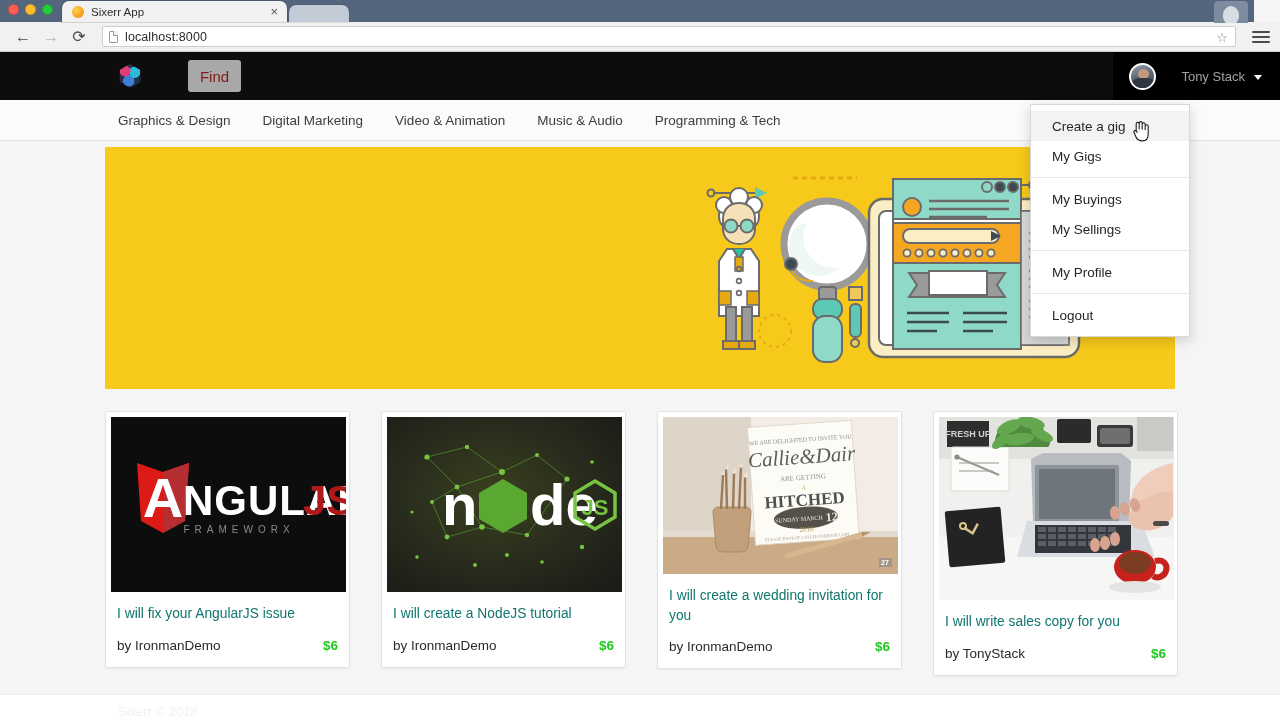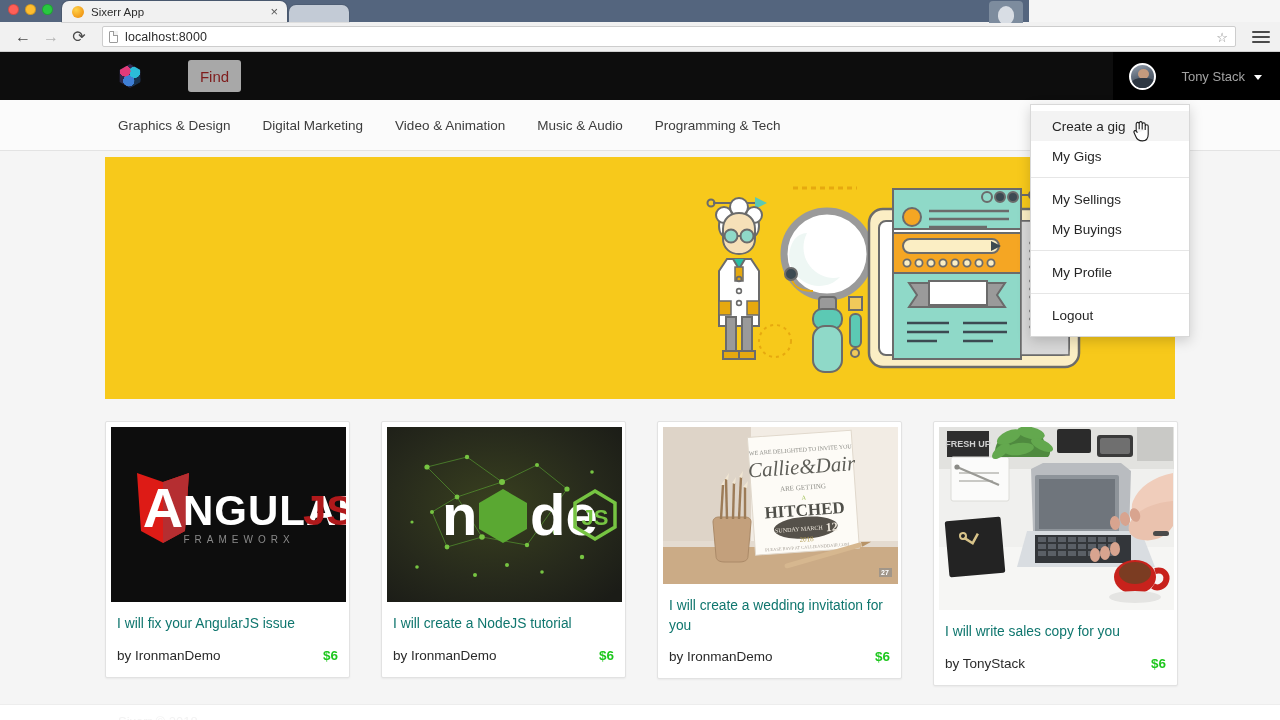--- a/index.html
+++ b/index.html
@@ -5,21 +5,21 @@
   * { box-sizing: border-box; margin: 0; padding: 0; }
   html, body {
     width: 1280px; height: 720px;
     overflow: hidden;
     font-family: "Liberation Sans", sans-serif;
     background: #f5f5f5;
   }
 
   
   .browser-topbar {
-    height: 22px; width: 1029px;
+    height: 22px; width: 1254px;
     background: #54657e;
     position: relative;
     display: flex; align-items: flex-end;
   }
   .traffic-lights {
     position: absolute; left: 8px; top: 4px;
     display: flex; gap: 6px; z-index: 5;
   }
   .tl { width: 11px; height: 11px; border-radius: 50%; border: 1px solid rgba(0,0,0,.18); }
   .tl.red    { background: #ff5f57; }
@@ -179,21 +179,21 @@
   .caret-down {
     width: 0; height: 0;
     border-left: 4.5px solid transparent;
     border-right: 4.5px solid transparent;
     border-top: 5px solid #ffffff;
     margin-top: 2px;
   }
 
   
   .cat-nav {
-    height: 51px; width: 1280px;
+    height: 41px; width: 1280px;
     background: #fbfbfb;
     border-bottom: 1px solid #e3e3e3;
     display: flex; align-items: center;
     padding-left: 118px;
     gap: 32px;
   }
   .cat-link {
     font-size: 13.5px; color: #3d3d3d;
     cursor: pointer; white-space: nowrap;
   }
@@ -331,22 +331,22 @@
   <span class="cat-link">Digital Marketing</span>
   <span class="cat-link">Video &amp; Animation</span>
   <span class="cat-link">Music &amp; Audio</span>
   <span class="cat-link">Programming &amp; Tech</span>
 </div>
 
 <div class="dropdown">
   <div class="dd-item hovered">Create a gig</div>
   <div class="dd-item">My Gigs</div>
   <div class="dd-sep"></div>
+  <div class="dd-item">My Buyings</div>
   <div class="dd-item">My Sellings</div>
-  <div class="dd-item">My Buyings</div>
   <div class="dd-sep"></div>
   <div class="dd-item">My Profile</div>
   <div class="dd-sep"></div>
   <div class="dd-item">Logout</div>
 
   <svg class="cursor-hand" viewBox="0 0 17 21">
     <path d="M3.2 9.3V3.0c0-.9.7-1.6 1.5-1.6s1.5.7 1.5 1.6v5.0 M6.2 8.2V2.2c0-.9.7-1.6 1.5-1.6s1.5.7 1.5 1.6v6.0 M9.2 8.4V3.4c0-.9.7-1.6 1.5-1.6s1.5.7 1.5 1.6v5.1 M12.2 9.0V5.3c0-.9.7-1.6 1.5-1.6s1.5.7 1.5 1.6v8.0c0 4.0-2.3 6.6-5.8 6.6-3.6 0-5.6-1.6-6.6-4.4L1.0 11.6c-.4-1.0.2-1.8 1.1-2.0.7-.1 1.3.2 1.6.9l.6 1.4" fill="#ffffff" stroke="#1c1c1c" stroke-width="1.1" stroke-linejoin="round"></path>
   </svg>
 </div>
 

